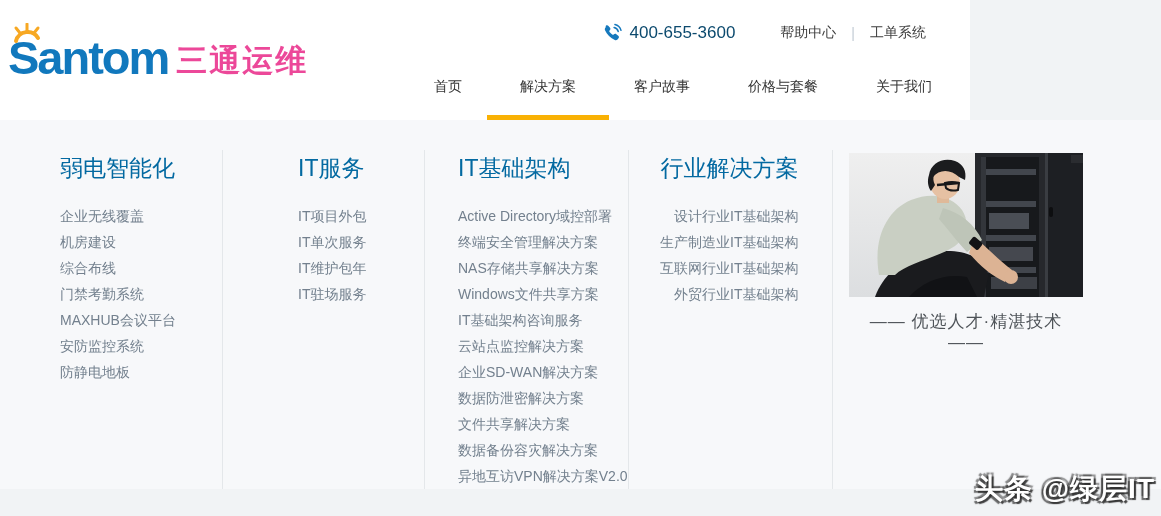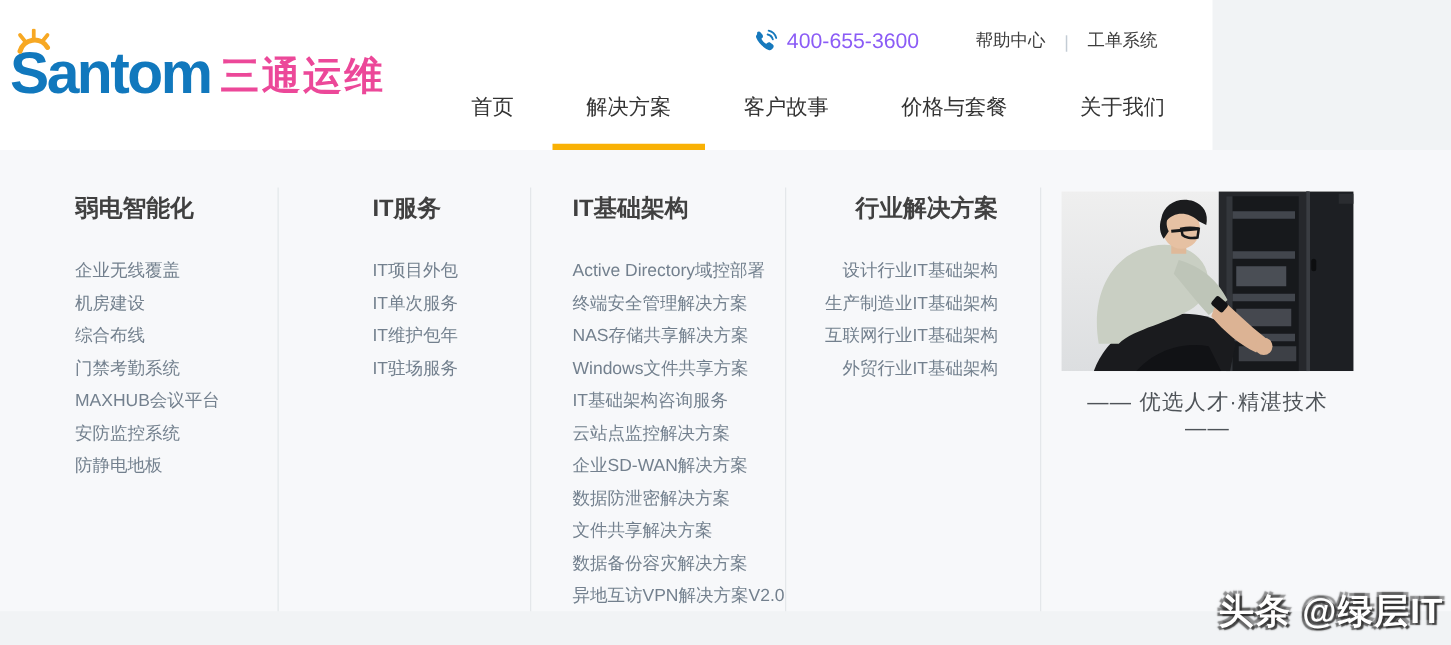--- a/index.html
+++ b/index.html
@@ -27,31 +27,31 @@
   .logo-cn {
     font-size: 31px; font-weight: bold; color: #ec4899;
     letter-spacing: 2px; margin-left: 8px; line-height: 34px; margin-bottom: 4px; text-align: center;
   }
   .sunburst { position: absolute; left: 4px; top: -3px; }
 
   .utility {
     position: absolute; top: 22px; right: 44px; height: 22px;
     display: flex; align-items: center;
   }
-  .phone-num { font-size: 17px; color: #8b5cf6; margin-left: 7px; cursor: pointer; }
+  .phone-num { font-size: 17px; color: #0c4a6e; margin-left: 7px; cursor: pointer; }
   .util-link { font-size: 14px; color: #3d3d3d; cursor: pointer; }
   .util-help { margin-left: 45px; }
   .util-sep { color: #c3ccd4; margin: 0 15px; font-size: 14px; }
 
   .nav {
     position: absolute; right: 38px; bottom: 0; height: 120px;
     display: flex; align-items: flex-end; gap: 58px;
   }
   .nav-item {
-    position: relative; padding-bottom: 24px; font-size: 17px;
+    position: relative; padding-bottom: 24px; font-size: 14px;
     color: #333333; cursor: pointer; line-height: 20px;
   }
   .nav-item .active-bar {
     display: none;
   }
   .nav-item.active .active-bar {
     display: block; position: absolute; left: 50%; transform: translateX(-50%);
     bottom: 0; width: 122px; height: 5px; background: #f9b104;
   }
 
@@ -61,21 +61,21 @@
     background: #f7f8fa; z-index: 1;
   }
   .v-divider {
     position: absolute; top: 30px; bottom: 0; width: 1px; background: #e4e7ea;
   }
   .vd1 { left: 222px; } .vd2 { left: 424px; } .vd3 { left: 628px; } .vd4 { left: 832px; }
 
   .menu-col { position: absolute; top: 36px; }
   .mc1 { left: 60px; } .mc2 { left: 298px; } .mc3 { left: 458px; } .mc4 { left: 660px; text-align: right; }
   .col-title {
-    font-size: 19px; font-weight: bold; color: #404040;
+    font-size: 23px; font-weight: normal; color: #0369a1;
     line-height: 24px; cursor: pointer;
   }
   .col-list { list-style: none; margin-top: 23px; }
   .col-list li {
     height: 26px; line-height: 26px; font-size: 14px; color: #73808e;
     cursor: pointer; white-space: nowrap;
   }
 
   
   .promo-img {

